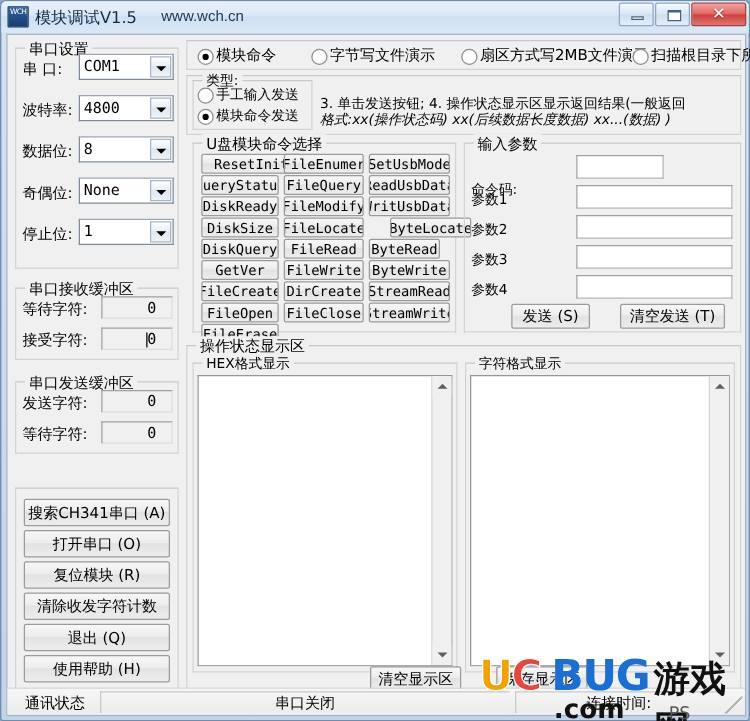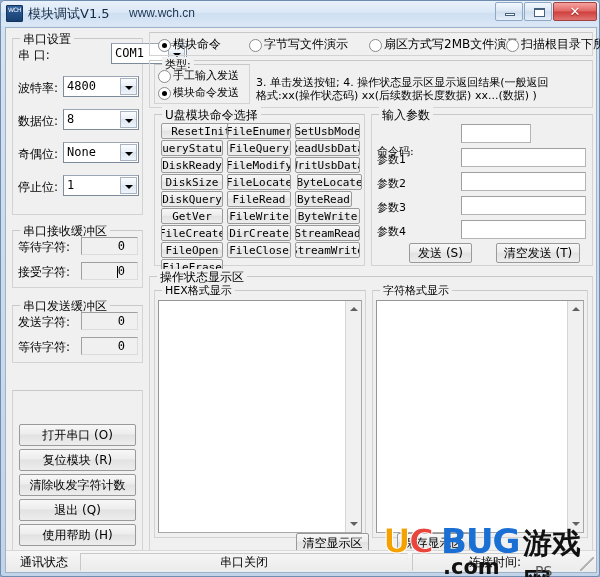--- a/index.html
+++ b/index.html
@@ -325,21 +325,21 @@
         </div>
     </div>
   </div>
 
   <div class="client">
 
     <div class="gb" style="left:6px; top:10px; width:131px; height:177px;">
       <div class="gb-title">串口设置</div>
     </div>
     <div class="lbl" style="left:12px; top:19px;">串  口:</div>
-    <div class="combo" style="left:57px; top:15px; width:76px;margin-left:48px;">
+    <div class="combo" style="left:57px; top:15px; width:76px;">
       <span>COM1</span>
       <span class="arrow"></span>
     </div>
 
     <div class="lbl" style="left:12px; top:52px;">波特率:</div>
     <div class="combo" style="left:57px; top:48px; width:76px;">
       <span>4800</span>
       <span class="arrow"></span>
     </div>
 
@@ -371,20 +371,21 @@
 
     <div class="gb" style="left:6px; top:277px; width:131px; height:58px;">
       <div class="gb-title">串口发送缓冲区</div>
     </div>
     <div class="lbl" style="left:12px; top:286px;">发送字符:</div>
     <div class="numbox" style="left:75px; top:284px; width:57px;">0</div>
     <div class="lbl" style="left:12px; top:311px;">等待字符:</div>
     <div class="numbox" style="left:75px; top:309px; width:57px;">0</div>
 
     <div class="gb" style="left:6px; top:362px; width:131px; height:162px;"></div>
+    <div class="btn" style="left:13px; top:371px; width:117px; height:22px;">搜索CH341串口 (A)</div>
     <div class="btn" style="left:13px; top:396px; width:117px; height:22px;">打开串口 (O)</div>
     <div class="btn" style="left:13px; top:421px; width:117px; height:22px;">复位模块 (R)</div>
     <div class="btn" style="left:13px; top:446px; width:117px; height:22px;">清除收发字符计数</div>
     <div class="btn" style="left:13px; top:471px; width:117px; height:22px;">退出 (Q)</div>
     <div class="btn" style="left:13px; top:496px; width:117px; height:22px;">使用帮助 (H)</div>
 
     <div class="gb" style="left:143px; top:4px; width:444px; height:24px;"></div>
     <div class="radio on" style="left:152px; top:10px;">模块命令</div>
     <div class="radio" style="left:243px; top:10px;">字节写文件演示</div>
     <div class="radio" style="left:363px; top:10px;">扇区方式写2MB文件演示</div>
@@ -392,21 +393,21 @@
 
     <div class="gb" style="left:143px; top:32px; width:444px; height:48px;"></div>
 
     <div class="gb" style="left:148px; top:36px; width:96px; height:40px;">
       <div class="gb-title" style="font-size:11px;">类型:</div>
     </div>
     <div class="radio" style="left:152px; top:41px; font-size:11px;">手工输入发送</div>
     <div class="radio on" style="left:152px; top:58px; font-size:11px;">模块命令发送</div>
 
     <div class="hint" style="left:250px; top:49px; width:335px;">3. 单击发送按钮; 4. 操作状态显示区显示返回结果(一般返回</div>
-    <div class="hint" style="left:250px; top:62px; width:335px;">格式:xx(操作状态码) xx(后续数据长度数据) xx...(数据) )</div>
+    <div class="hint" style="left:250px; top:62px; width:335px;font-style:italic;">格式:xx(操作状态码) xx(后续数据长度数据) xx...(数据) )</div>
 
     <div class="gb" style="left:148px; top:86px; width:211px; height:152px;">
       <div class="gb-title">U盘模块命令选择</div>
     </div>
 
     <div class="btn mono" style="left:155px; top:95px; width:80px; height:16px;">ResetInit</div>
     <div class="btn mono" style="left:155px; top:112px; width:62px; height:16px;">QueryStatus</div>
     <div class="btn mono" style="left:155px; top:129px; width:62px; height:16px;">DiskReady</div>
     <div class="btn mono" style="left:155px; top:146px; width:62px; height:16px;">DiskSize</div>
     <div class="btn mono" style="left:155px; top:163px; width:62px; height:16px;">DiskQuery</div>
@@ -420,21 +421,21 @@
     <div class="btn mono" style="left:221px; top:129px; width:64px; height:16px;">FileModify</div>
     <div class="btn mono" style="left:221px; top:146px; width:64px; height:16px;">FileLocate</div>
     <div class="btn mono" style="left:221px; top:163px; width:64px; height:16px;">FileRead</div>
     <div class="btn mono" style="left:221px; top:180px; width:64px; height:16px;">FileWrite</div>
     <div class="btn mono" style="left:221px; top:197px; width:64px; height:16px;">DirCreate</div>
     <div class="btn mono" style="left:221px; top:214px; width:64px; height:16px;">FileClose</div>
 
     <div class="btn mono" style="left:289px; top:95px; width:65px; height:16px;">SetUsbMode</div>
     <div class="btn mono" style="left:289px; top:112px; width:65px; height:16px;">ReadUsbData</div>
     <div class="btn mono" style="left:289px; top:129px; width:65px; height:16px;">WritUsbData</div>
-    <div class="btn mono" style="left:291px; top:146px; width:65px; height:16px;">ByteLocate</div>
+    <div class="btn mono" style="left:306px; top:146px; width:65px; height:16px;">ByteLocate</div>
     <div class="btn mono" style="left:289px; top:163px; width:57px; height:16px;">ByteRead</div>
     <div class="btn mono" style="left:289px; top:180px; width:65px; height:16px;">ByteWrite</div>
     <div class="btn mono" style="left:289px; top:197px; width:65px; height:16px;">StreamRead</div>
     <div class="btn mono" style="left:289px; top:214px; width:65px; height:16px;">StreamWrite</div>
 
     <div class="gb" style="left:365px; top:86px; width:222px; height:152px;">
       <div class="gb-title">输入参数</div>
     </div>
     <div class="lbl" style="left:371px; top:100px; font-size:11px;margin-top:16px;">命令码:</div>
     <div class="tinput" style="left:455px; top:96px; width:70px;"></div>

